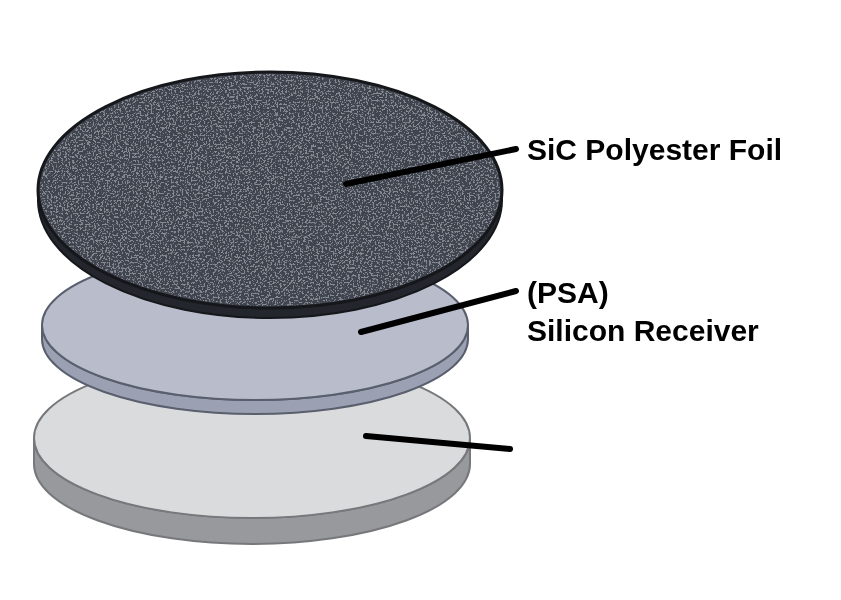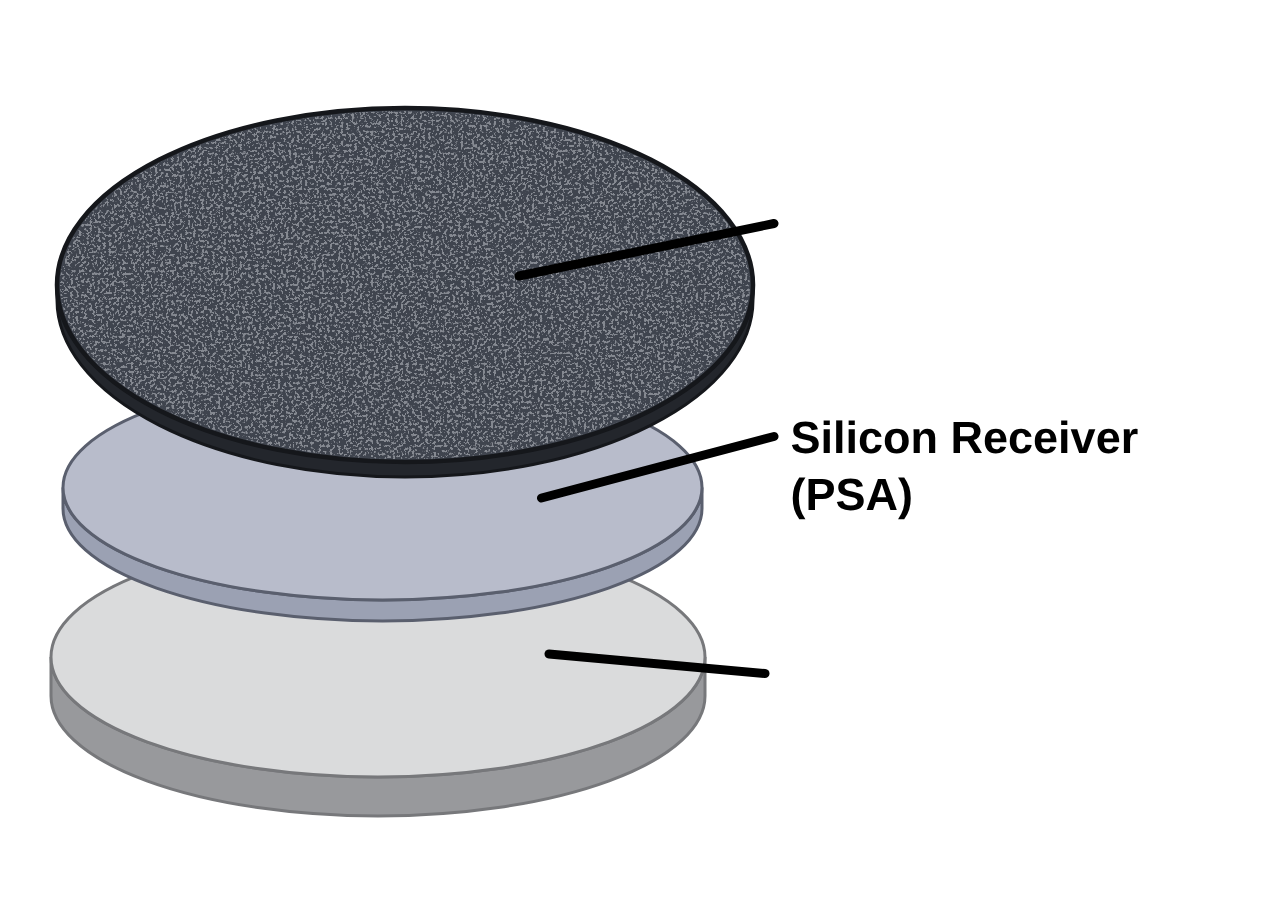--- a/index.html
+++ b/index.html
@@ -66,20 +66,21 @@
       <ellipse cx="270" cy="190" rx="230" ry="116" fill="#000000" filter="url(#speckle)" opacity="0.45"></ellipse>
     </g>
 
     <g>
       <line x1="346" y1="184" x2="516" y2="149" stroke-width="6" stroke-linecap="round" stroke="#000000"></line>
       <line x1="361" y1="332" x2="516" y2="291" stroke-width="6" stroke-linecap="round" stroke="#000000"></line>
       <line x1="366" y1="436" x2="510" y2="449" stroke-width="6" stroke-linecap="round" stroke="#000000"></line>
     </g>
   </svg>
 
+  <div class="label" style="left:527px; top:131px;">SiC Polyester Foil</div>
 
   <div class="label" style="left:527px; top:274px;">
+    <div>(PSA)</div>
     <div>Silicon Receiver</div>
-    <div>(PSA)</div>
   </div>
 
 
 </div>
 
 </body></html>

